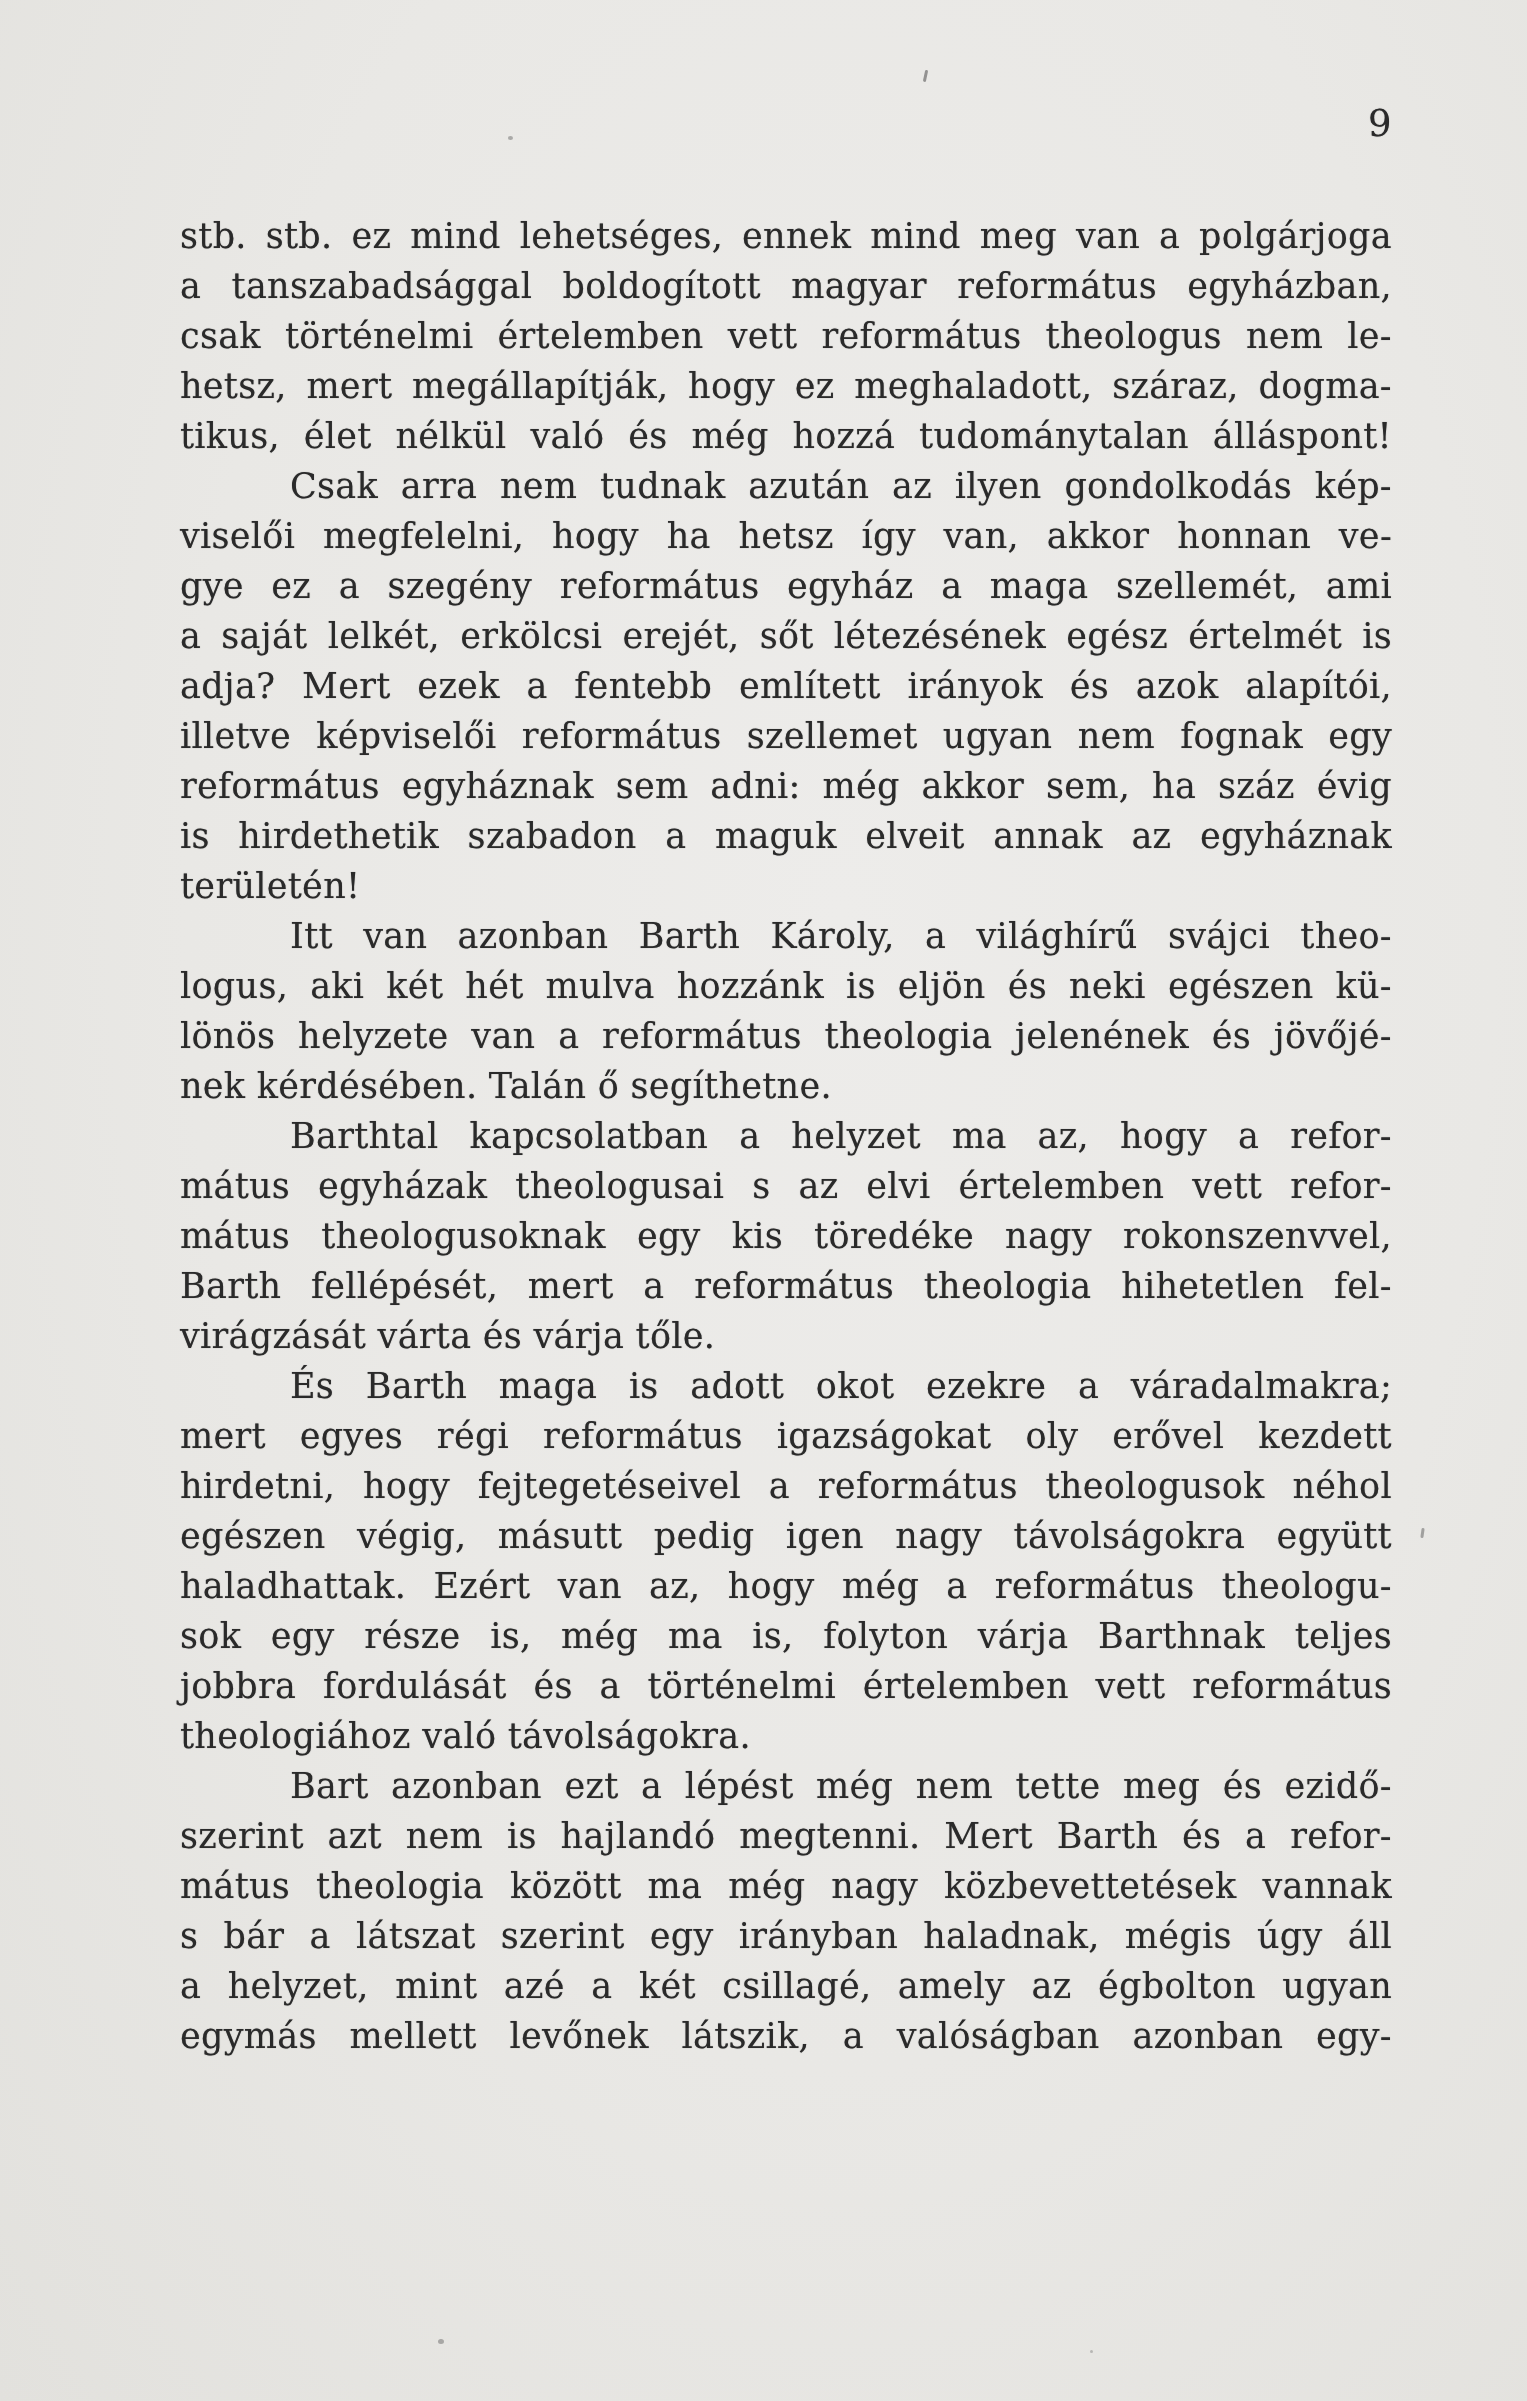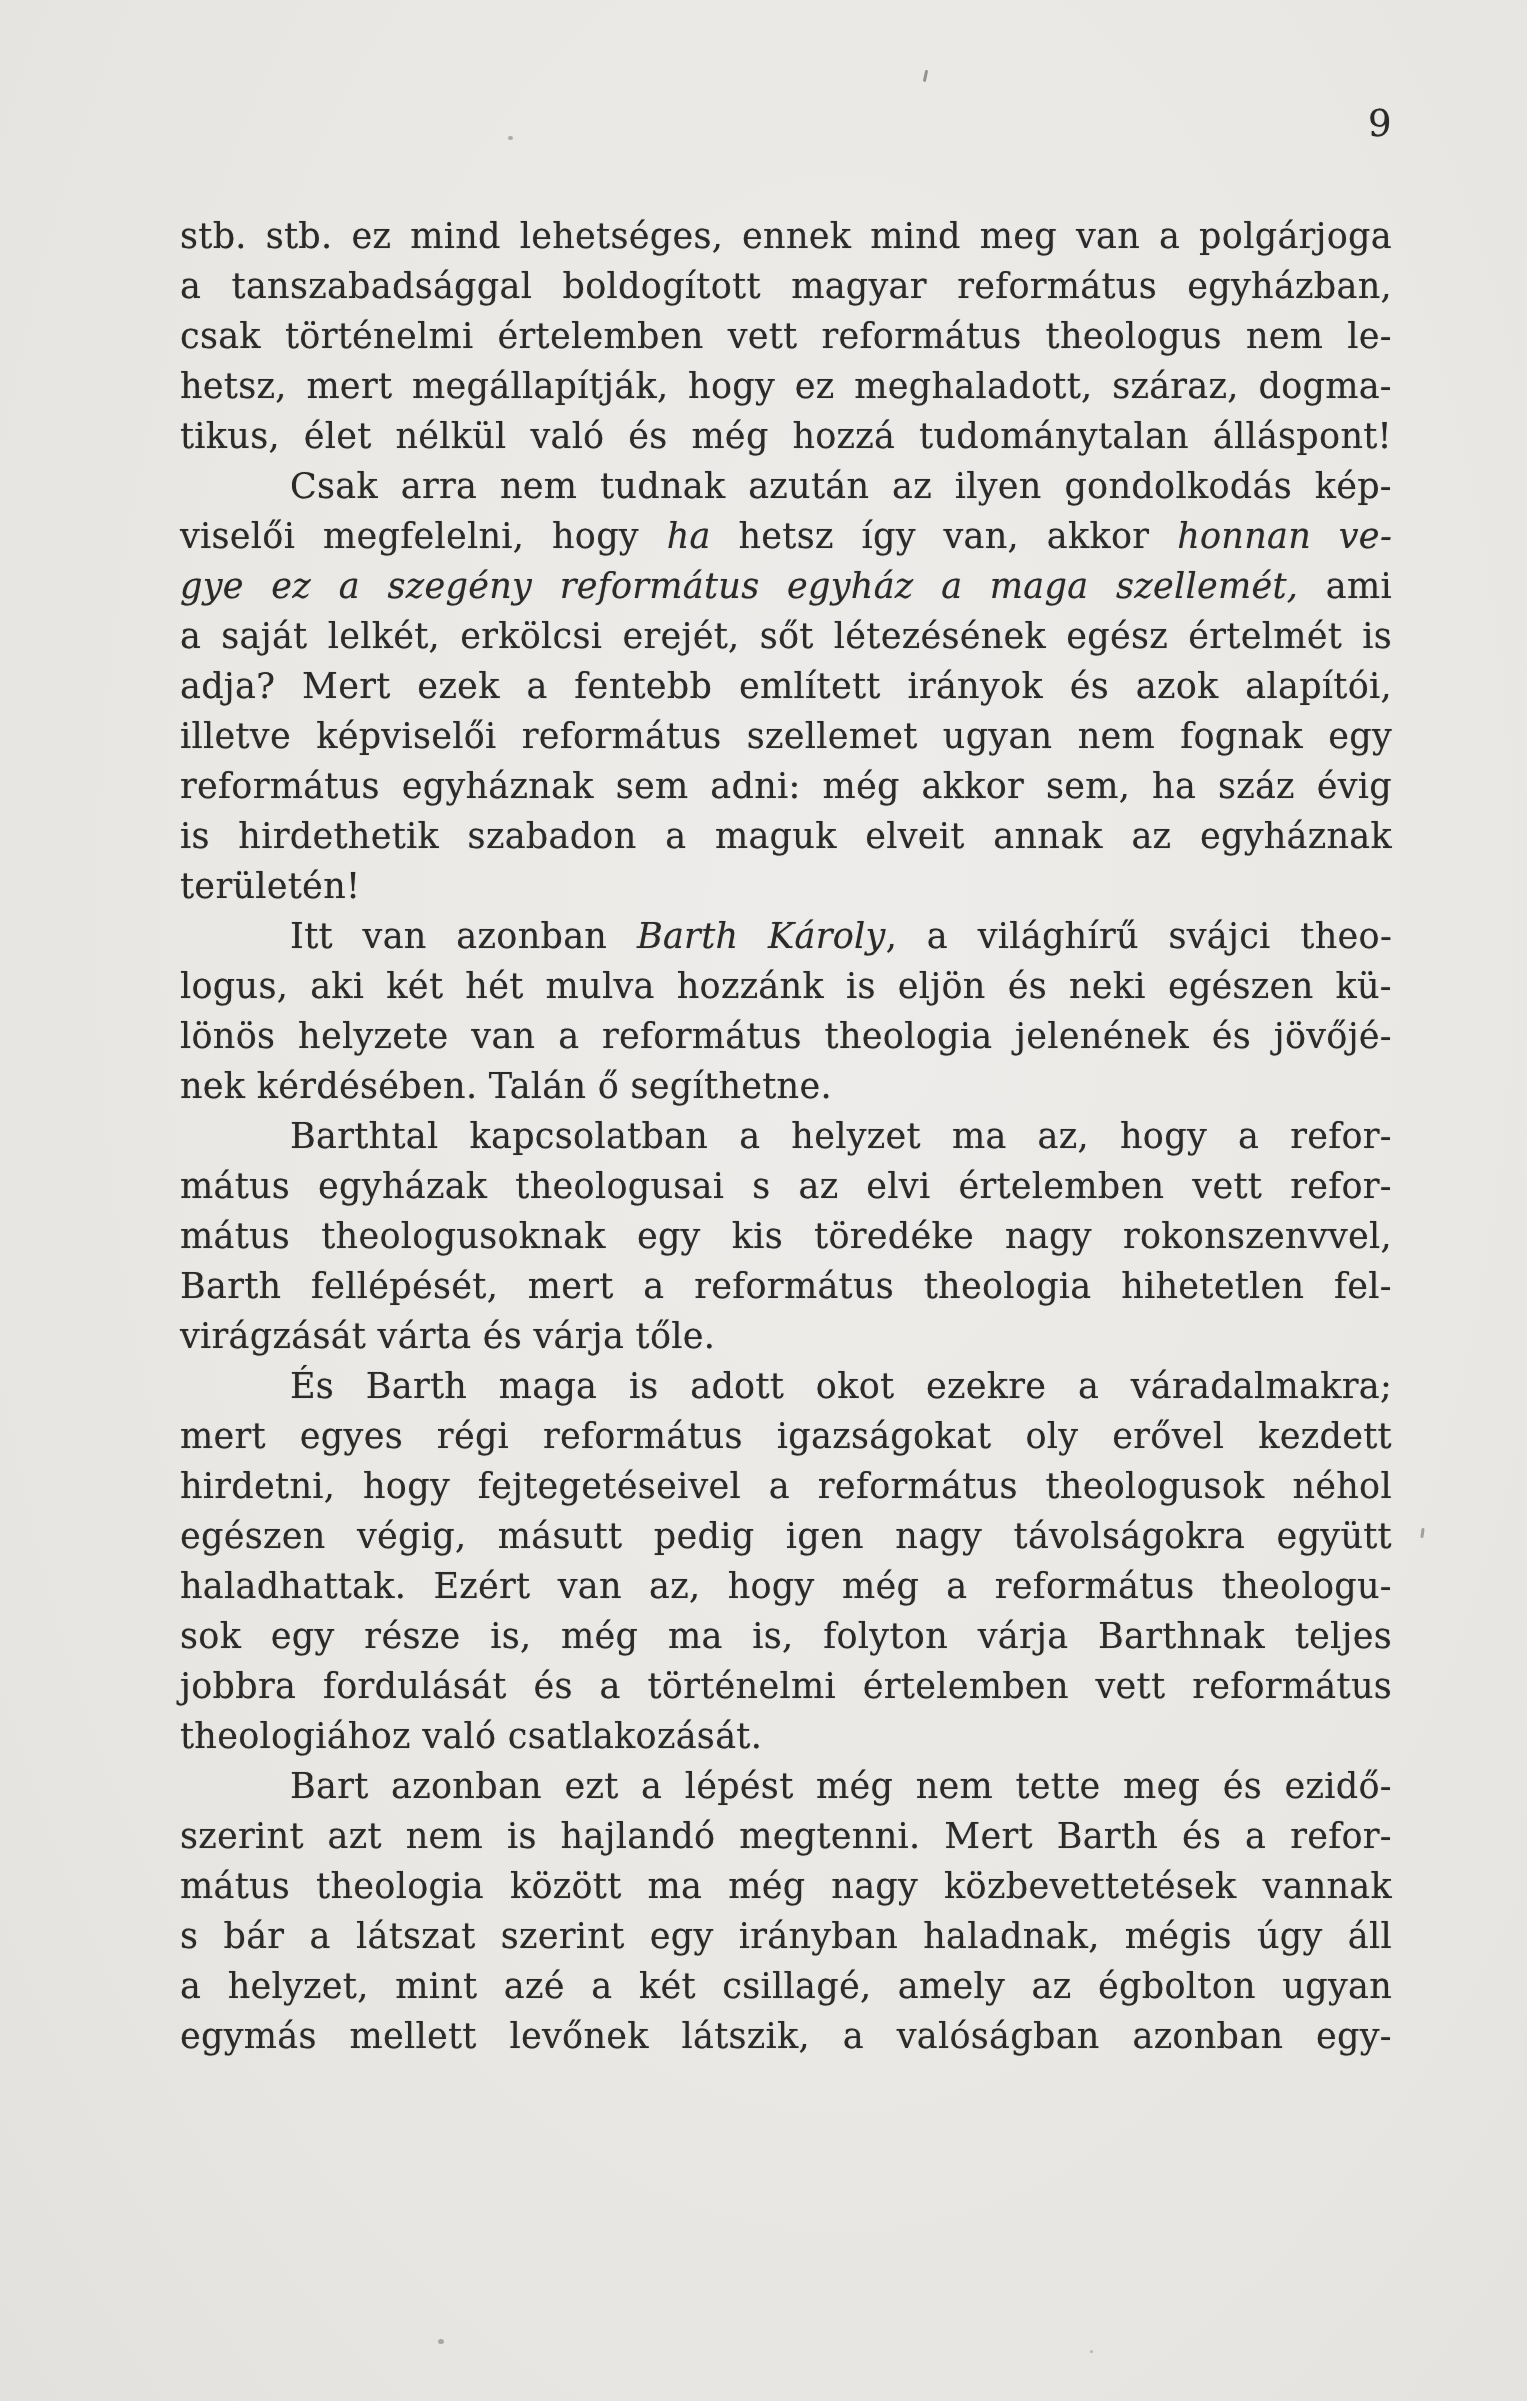--- a/index.html
+++ b/index.html
@@ -28,21 +28,21 @@
     text-shadow:0 0 0.9px rgba(30,30,30,.5);
   }
   .line{
     height:50px;
     text-align:justify;
     text-align-last:justify;
     text-justify:inter-word;
   }
   .line.noj{text-align:center;text-align-last:left;}
   .line.indent{text-indent:110px;}
-  .it{font-style:italic;}
+  .it{}
   .speck{
     position:absolute;background:#4a4a4a;border-radius:50%;
   }
   .speck.s1{left:924px;top:70px;width:3.4px;height:12px;transform:rotate(12deg);opacity:.55;border-radius:1.7px;}
   .speck.s2{left:508px;top:136px;width:5.1px;height:4.2px;opacity:.4;}
   .speck.s3{left:1421px;top:1528px;width:3.4px;height:10.2px;transform:rotate(8deg);opacity:.45;border-radius:1.7px;}
   .speck.s4{left:438px;top:2339px;width:6px;height:5.1px;opacity:.4;}
   .speck.s5{left:1090px;top:2350px;width:3.4px;height:3.4px;opacity:.3;}
 </style>
 </head>
@@ -74,21 +74,21 @@
     <div class="line"><span>mátus theologusoknak egy kis töredéke nagy rokonszenvvel,</span></div>
     <div class="line"><span>Barth fellépését, mert a református theologia hihetetlen fel-</span></div>
     <div class="line noj"><span>virágzását várta és várja tőle.</span></div>
     <div class="line indent"><span>És Barth maga is adott okot ezekre a váradalmakra;</span></div>
     <div class="line"><span>mert egyes régi református igazságokat oly erővel kezdett</span></div>
     <div class="line"><span>hirdetni, hogy fejtegetéseivel a református theologusok néhol</span></div>
     <div class="line"><span>egészen végig, másutt pedig igen nagy távolságokra együtt</span></div>
     <div class="line"><span>haladhattak. Ezért van az, hogy még a református theologu-</span></div>
     <div class="line"><span>sok egy része is, még ma is, folyton várja Barthnak teljes</span></div>
     <div class="line"><span>jobbra fordulását és a történelmi értelemben vett református</span></div>
-    <div class="line noj"><span>theologiához való csatlakozását.</span></div>
+    <div class="line noj"><span>theologiához való távolságokra.</span></div>
     <div class="line indent"><span>Bart azonban ezt a lépést még nem tette meg és ezidő-</span></div>
     <div class="line"><span>szerint azt nem is hajlandó megtenni. Mert Barth és a refor-</span></div>
     <div class="line"><span>mátus theologia között ma még nagy közbevettetések vannak</span></div>
     <div class="line"><span>s bár a látszat szerint egy irányban haladnak, mégis úgy áll</span></div>
     <div class="line"><span>a helyzet, mint azé a két csillagé, amely az égbolton ugyan</span></div>
     <div class="line"><span>egymás mellett levőnek látszik, a valóságban azonban egy-</span></div>
   </div>
 
 <div class="speck s1"></div>
 <div class="speck s2"></div>

